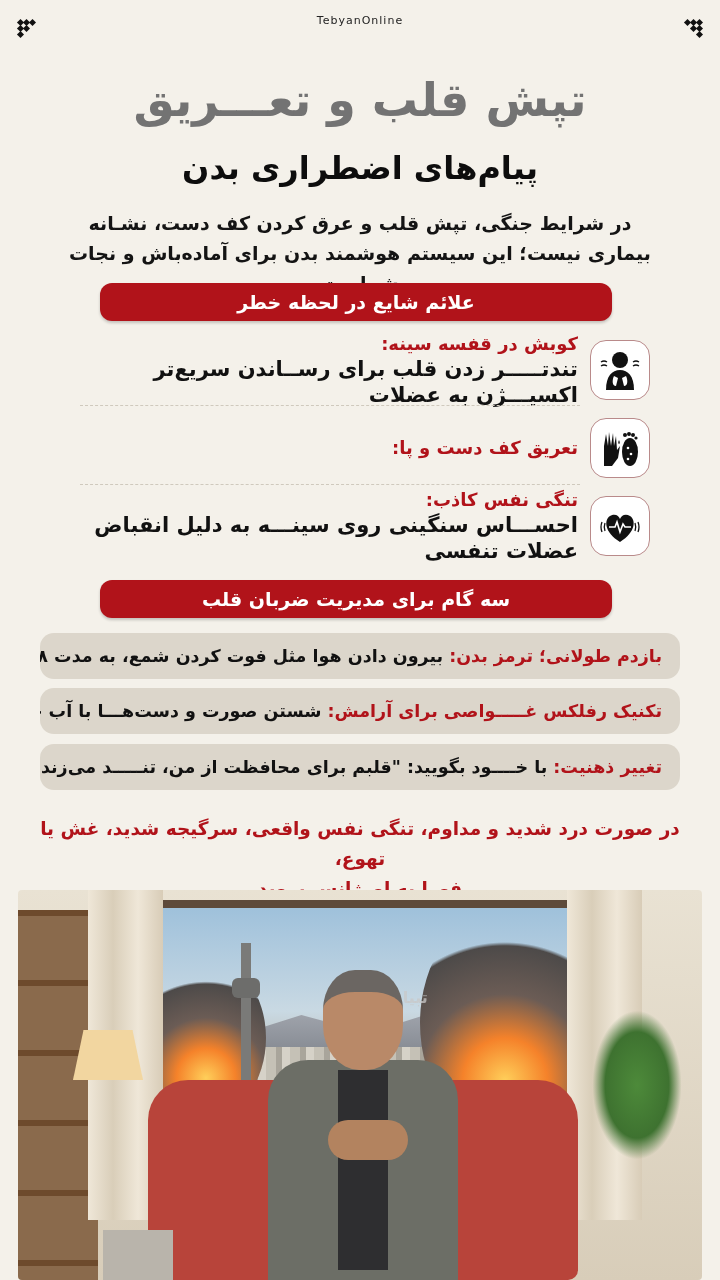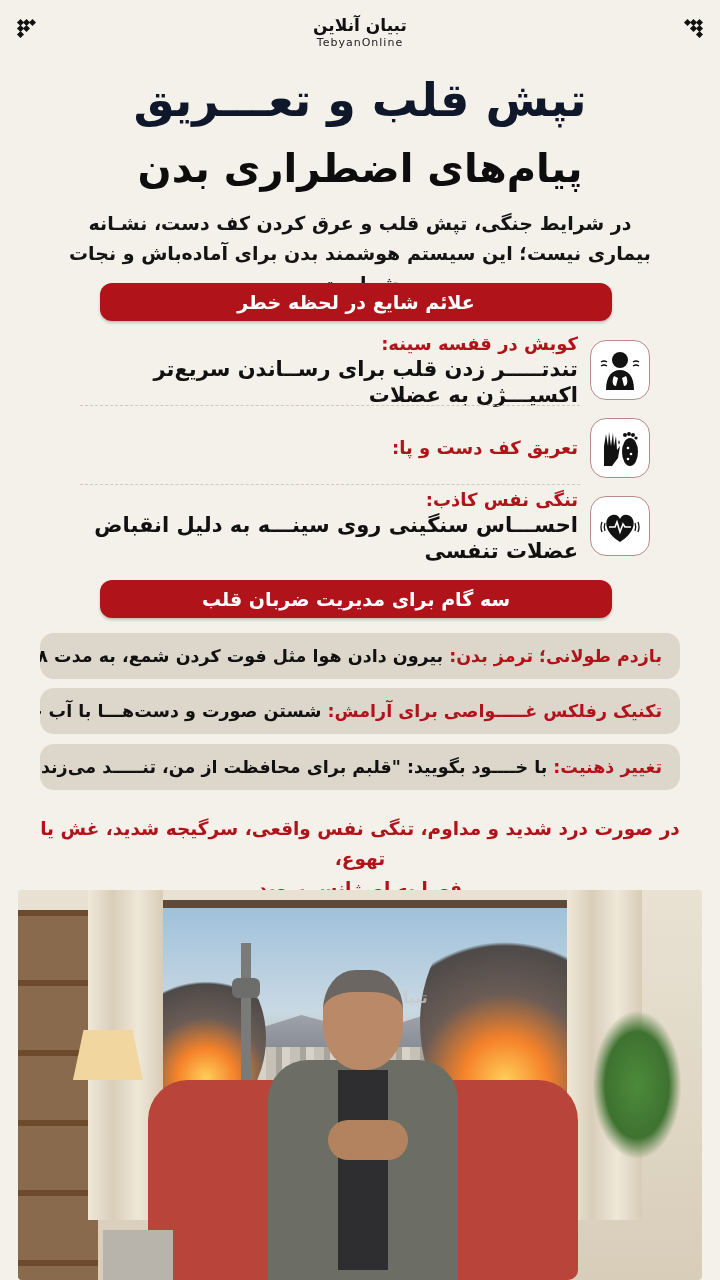--- a/index.html
+++ b/index.html
@@ -16,25 +16,25 @@
   .corner.left { left: 12px; }
   .corner.right { right: 12px; }
   .corner svg { width: 100%; height: 100%; }
 
   .brand { position: absolute; top: 14px; left: 0; width: 720px; text-align: center; }
   .brand .fa { font-size: 17px; font-weight: bold; color: #111; line-height: 22px; }
   .brand .en { font-size: 11px; letter-spacing: 1px; color: #222; line-height: 14px; }
 
   .title1 {
     position: absolute; top: 68px; left: 0; width: 720px; text-align: center;
-    font-size: 46px; font-weight: bold; color: #0f172a; line-height: 64px;
+    font-size: 46px; font-weight: bold; color: #737373; line-height: 64px;
   }
   .title2 {
     position: absolute; top: 136px; left: 0; width: 720px; text-align: center;
-    font-size: 40px; font-weight: bold; color: #0d0d0d; line-height: 64px;
+    font-size: 32px; font-weight: bold; color: #0d0d0d; line-height: 64px;
   }
   .intro {
     position: absolute; top: 208px; left: 60px; width: 600px; text-align: center;
     font-size: 19px; font-weight: bold; color: #141414; line-height: 30px;
     direction: rtl;
   }
 
   .pill {
     position: absolute; left: 100px; width: 512px; height: 38px;
     background: #b1131a; border-radius: 12px;
@@ -190,21 +190,20 @@
       <rect x="11" y="6" width="5" height="5" transform="rotate(45 13.5 8.5)"></rect>
       <rect x="17" y="6" width="5" height="5" transform="rotate(45 19.5 8.5)"></rect>
       <rect x="11" y="12" width="5" height="5" transform="rotate(45 13.5 14.5)"></rect>
       <rect x="17" y="12" width="5" height="5" transform="rotate(45 19.5 14.5)"></rect>
       <rect x="17" y="18" width="5" height="5" transform="rotate(45 19.5 20.5)"></rect>
     </g>
   </svg>
 </div>
 
 <div class="brand">
-  <div class="fa">تبیان آنلاین</div>
   <div class="en">TebyanOnline</div>
 </div>
 
 <div class="title1" dir="rtl">تپش قلب و تعـــریق</div>
 <div class="title2" dir="rtl">پیام‌های اضطراری بدن</div>
 
 <div class="intro">در شرایط جنگی، تپش قلب و عرق کردن کف دست، نشـانه بیماری نیست؛ این سیستم هوشمند بدن برای آماده‌باش و نجات شماست</div>
 
 <div class="pill p1">علائم شایع در لحظه خطر</div>
 

